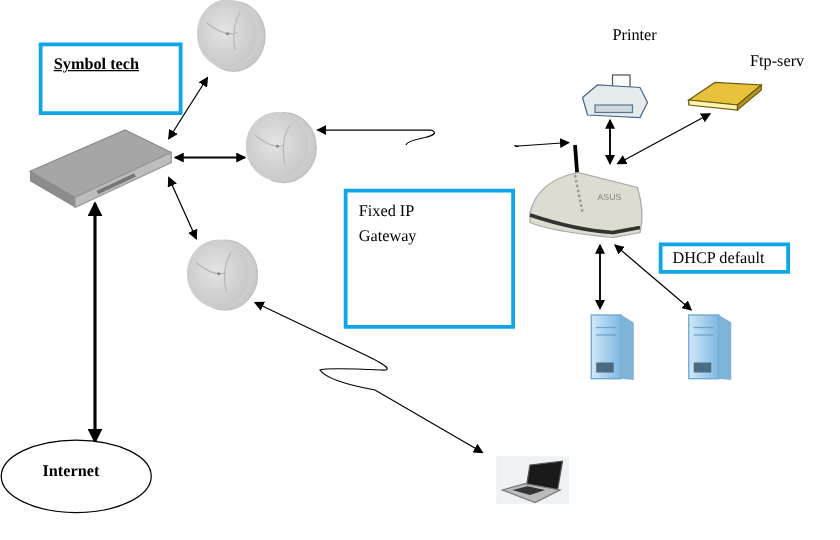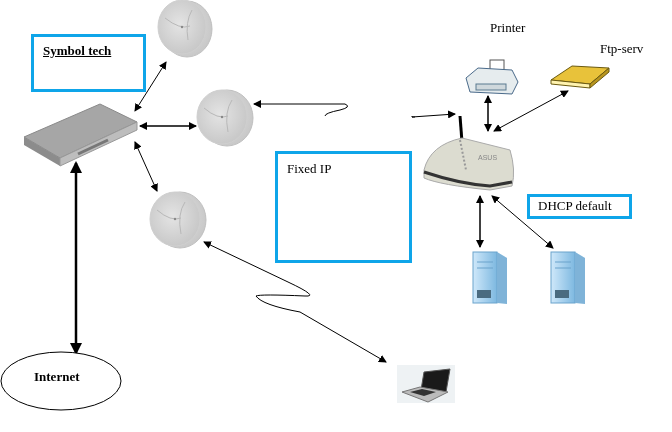--- a/index.html
+++ b/index.html
@@ -168,20 +168,21 @@
     <ellipse cx="61" cy="381" rx="60" ry="29" fill="#fff" stroke="#000" stroke-width="1"></ellipse>
   </g>
 </svg>
 
 <div class="box txt" style="left:31px; top:34px; width:115px; height:58px; padding:5px 0 0 9px;">
   <div class="u">Symbol tech</div>
 </div>
 
 <div class="box txt" style="left:275px; top:113px; width:137px; height:112px; padding:5px 0 0 9px; line-height:19.5px;margin-top:38px;">
   <div>Fixed IP</div>
+  <div>Gateway</div>
 </div>
 
 <div class="box txt" style="left:527px; top:194px; width:105px; height:25px; padding:0 0 0 8px;">
   <span>DHCP default</span>
 </div>
 
 <div class="label" style="left:490px; top:20px;">Printer</div>
 <div class="label" style="left:600px; top:41px;text-align:center;">Ftp-serv</div>
 <div class="label" style="left:34px; top:369px;font-weight:bold;">Internet</div>
 

